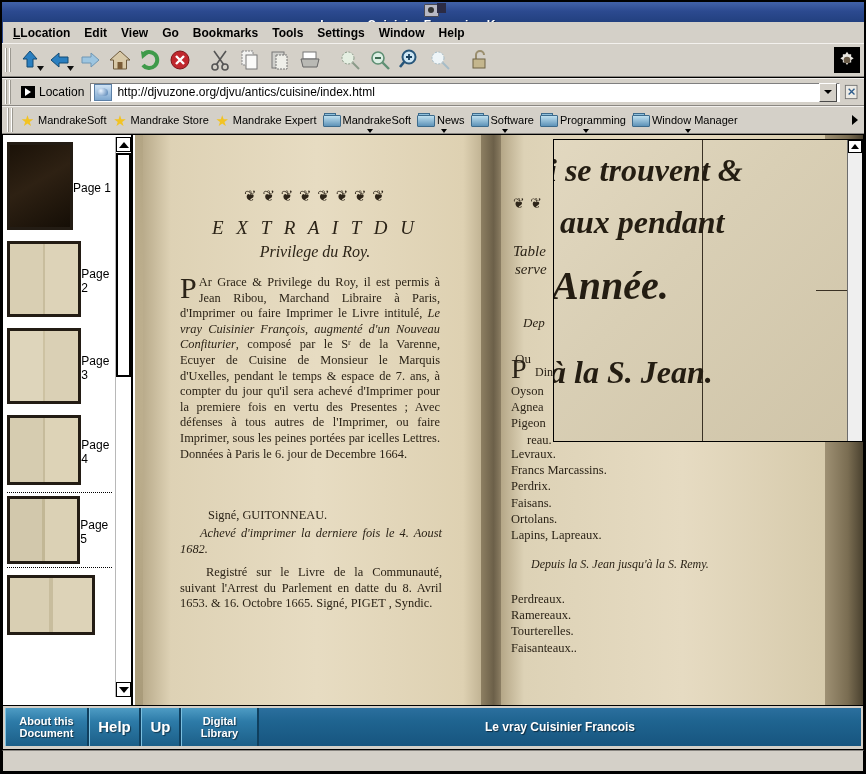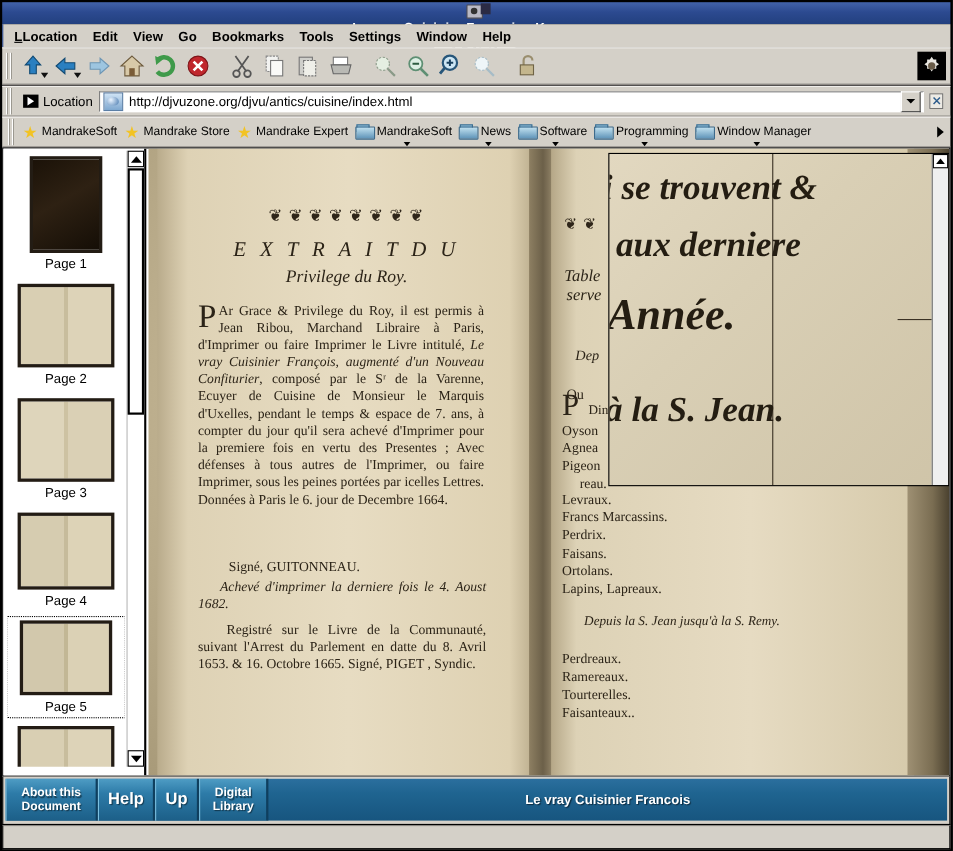--- a/index.html
+++ b/index.html
@@ -73,21 +73,21 @@
   .bm-more{margin-left:auto;width:18px;display:flex;align-items:center;justify-content:center;}
   .bm-more:after{content:"";border-left:6px solid #000;border-top:5px solid transparent;border-bottom:5px solid transparent;}
 
   
   .content{position:absolute;left:2px;top:134px;width:862px;height:572px;background:#fff;
     box-sizing:border-box;border:1px solid #000;overflow:hidden;}
 
   .sidebar{position:absolute;left:0;top:0;width:130px;height:100%;background:#fff;box-sizing:border-box;
     border-right:2px solid #000;}
   .sb-inner{position:absolute;left:4px;top:4px;width:106px;height:558px;overflow:hidden;}
-  .thumb-item{width:106px;display:flex;flex-direction:column;align-items:center;margin-bottom:5px;padding:3px 0;box-sizing:border-box;}
+  .thumb-item{width:106px;display:flex;flex-direction:row;align-items:center;margin-bottom:5px;padding:3px 0;box-sizing:border-box;}
   .thumb-item.sel{outline:1px dotted #000;align-items:center;}
   .thumb{border:3px solid #231c14;box-sizing:border-box;}
   .thumb-label{font-size:12px;color:#000;margin-top:3px;}
 
   .sb-scroll{position:absolute;left:112px;top:2px;width:15px;height:560px;background:#fff;border-left:1px solid #b8b8b8;}
   .sb-arrow{position:absolute;left:0;width:15px;height:15px;background:#fff;border:1px solid #000;box-sizing:border-box;
     display:flex;align-items:center;justify-content:center;}
   .sb-arrow.up{top:0;}
   .sb-arrow.down{bottom:0;}
   .sb-arrow.up:after{content:"";border-bottom:6px solid #000;border-left:5px solid transparent;border-right:5px solid transparent;}
@@ -465,21 +465,21 @@
         <div>Perdreaux.</div>
         <div>Ramereaux.</div>
         <div>Tourterelles.</div>
         <div>Faisanteaux..</div>
       </div>
 
       <div class="magnifier">
         <div class="mag-line" style="left:148px;top:0;width:1px;height:303px;"></div>
         <div class="mag-line" style="left:262px;top:150px;width:34px;height:1px;"></div>
         <div class="mag-text" style="left:-6px;top:12px;font-size:32px;">i se trouvent &amp;</div>
-        <div class="mag-text" style="left:6px;top:64px;font-size:32px;">aux derniere</div>
+        <div class="mag-text" style="left:6px;top:64px;font-size:32px;">aux pendant</div>
         <div class="mag-text" style="left:-2px;top:122px;font-size:40px;">Année.</div>
         <div class="mag-text" style="left:-4px;top:214px;font-size:32px;">à la S. Jean.</div>
         <div class="mag-scroll">
           <div class="ma"></div>
         </div>
       </div>
     </div>
   </div>
 
   <div class="bottombar">
@@ -489,21 +489,21 @@
           <span>About this</span><br>
           <span>Document</span>
         </span>
       </div>
       <div class="bbtn" style="width:52px;font-size:15px;">
         <span>Help</span>
       </div>
       <div class="bbtn" style="width:40px;font-size:15px;">
         <span>Up</span>
       </div>
-      <div class="bbtn" style="width:63px;">
+      <div class="bbtn" style="width:78px;">
         <span>
           <span>Digital</span><br>
           <span>Library</span>
         </span>
       </div>
       <div class="doctitle">Le vray Cuisinier Francois</div>
     </div>
   </div>
 
   <div class="statusline"></div>

